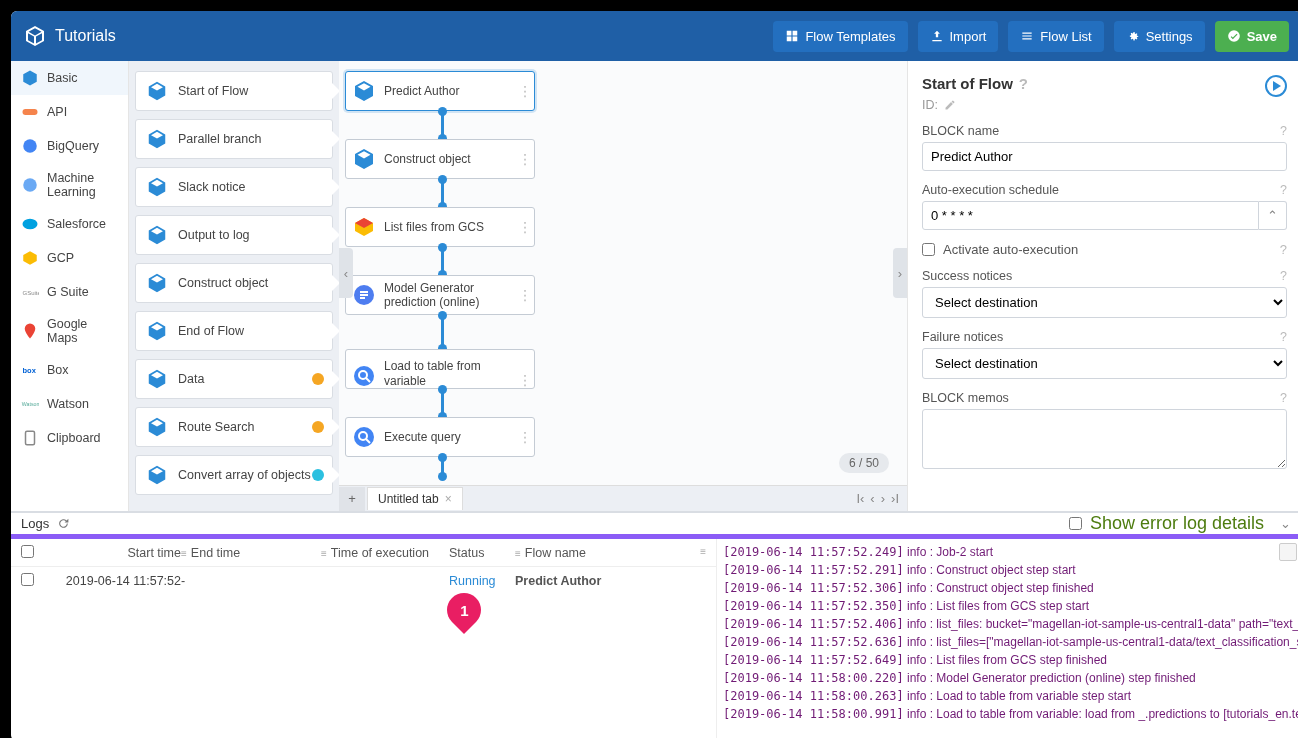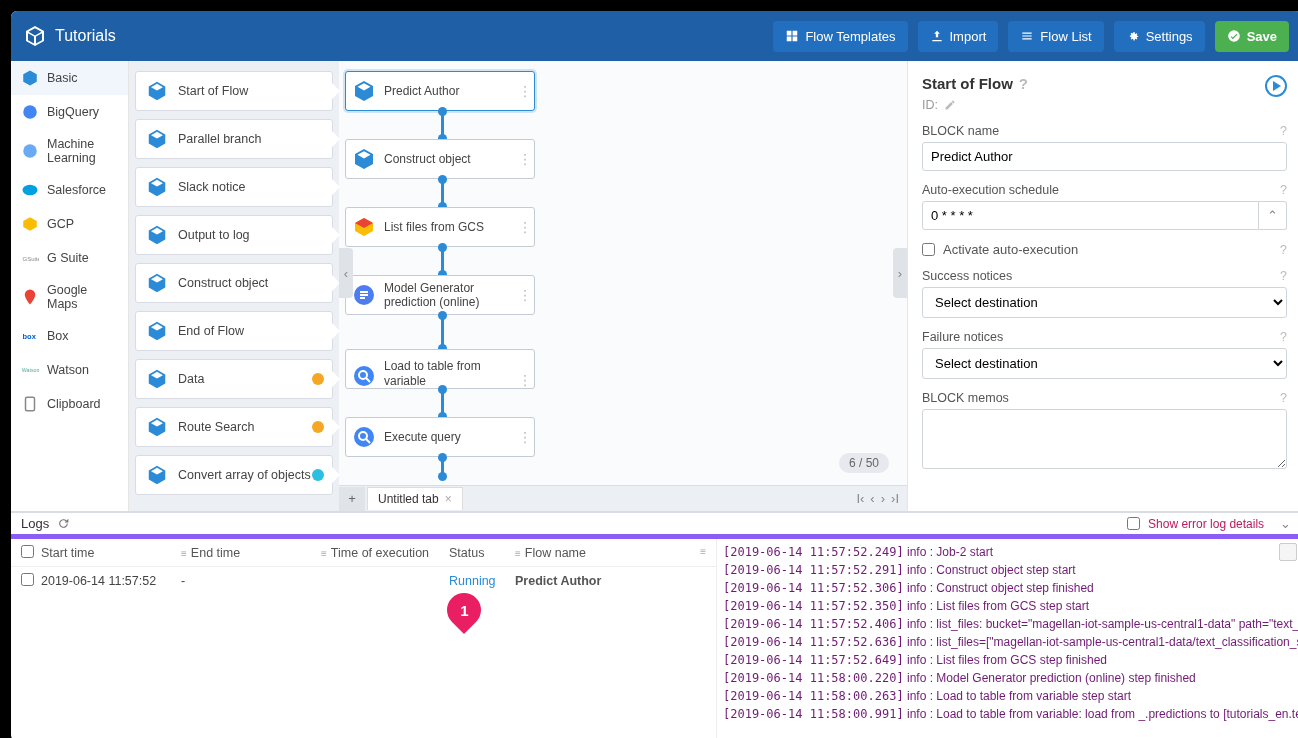--- a/index.html
+++ b/index.html
@@ -61,21 +61,21 @@
 .id-row { color: #999; font-size: 12.5px; margin-top: 4px; display: flex; align-items: center; gap: 6px; }
 .logs { height: 230px; border-top: 2px solid #d9dde3; display: flex; flex-direction: column; }
 .logs-hdr { height: 26px; display: flex; align-items: center; padding: 0 10px; font-size: 13px; gap: 8px; border-bottom: 5px solid #8b5cf6; }
 .logs-hdr .sp { flex: 1; }
 .logs-body { flex: 1; display: flex; min-height: 0; }
 .runs-tbl { width: 706px; border-right: 1px solid #eee; display: flex; flex-direction: column; }
 .tbl-head, .tbl-row { display: flex; align-items: center; font-size: 12.5px; }
 .tbl-head { height: 28px; border-bottom: 1px solid #eee; color: #555; }
 .tbl-row { height: 28px; color: #444; }
 .col-chk { width: 30px; padding-left: 10px; }
-.col-start { width: 140px; }
+.col-start { width: 140px; text-align: right; }
 .col-end { width: 140px; }
 .col-time { width: 128px; }
 .col-status { width: 66px; }
 .col-name { flex: 1; }
 .sort-icon { color: #aaa; margin-right: 4px; font-size: 10px; }
 .status-running { color: #2b8bd6; }
 .log-lines { flex: 1; overflow-y: auto; padding: 4px 6px; font-size: 12px; color: #701a75; position: relative; }
 .log-line { white-space: nowrap; line-height: 18px; }
 .log-ts { font-family: Menlo, monospace; }
 .copy-icon { position: absolute; top: 4px; right: 4px; width: 18px; height: 18px; border: 1px solid #ccc; border-radius: 2px; background: #f5f5f5; }
@@ -135,20 +135,28 @@
   <div class="main">
 
     <div class="sidebar" id="sidebar">
         <div class="sidebar-item active">
           <span class="si-icon">
             <svg viewBox="0 0 24 24">
               <path class="ico-box-blue" d="M12 2 3 7v10l9 5 9-5V7l-9-5z"></path>
             </svg>
           </span>
           <span>Basic</span>
+        </div>
+        <div class="sidebar-item">
+          <span class="si-icon">
+            <svg viewBox="0 0 24 24">
+              <rect x="2" y="8" width="20" height="8" rx="4" fill="#f5844c"></rect>
+            </svg>
+          </span>
+          <span>API</span>
         </div>
         <div class="sidebar-item">
           <span class="si-icon">
             <svg viewBox="0 0 24 24">
               <circle cx="12" cy="12" r="9" fill="#4285f4"></circle>
             </svg>
           </span>
           <span>BigQuery</span>
         </div>
         <div class="sidebar-item">
@@ -442,21 +450,21 @@
   </div>
 
   <div class="logs">
     <div class="logs-hdr">
       <span>Logs</span>
       <svg width="13" height="13" viewBox="0 0 24 24">
           <path fill="#777" d="M17.65 6.35A8 8 0 1 0 20 12h-2a6 6 0 1 1-1.76-4.24L14 10h7V3l-3.35 3.35z"></path>
         </svg>
       <div class="sp"></div>
       <input type="checkbox" style="">
-        <span style="font-size:12px;color:#be185d">Show error log details</span>
+        <span style="font-size:18px;color:#4d7c0f">Show error log details</span>
       <span style="color:#888;margin-left:8px;">⌄</span>
     </div>
     <div class="logs-body" style="position:relative;">
       <div class="runs-tbl">
         <div class="tbl-head">
           <div class="col-chk"><input type="checkbox" style=""></div>
           <div class="col-start"><span>Start time</span></div>
           <div class="col-end"><span class="sort-icon">≡</span><span>End time</span></div>
           <div class="col-time"><span class="sort-icon">≡</span><span>Time of execution</span></div>
           <div class="col-status"><span>Status</span></div>

